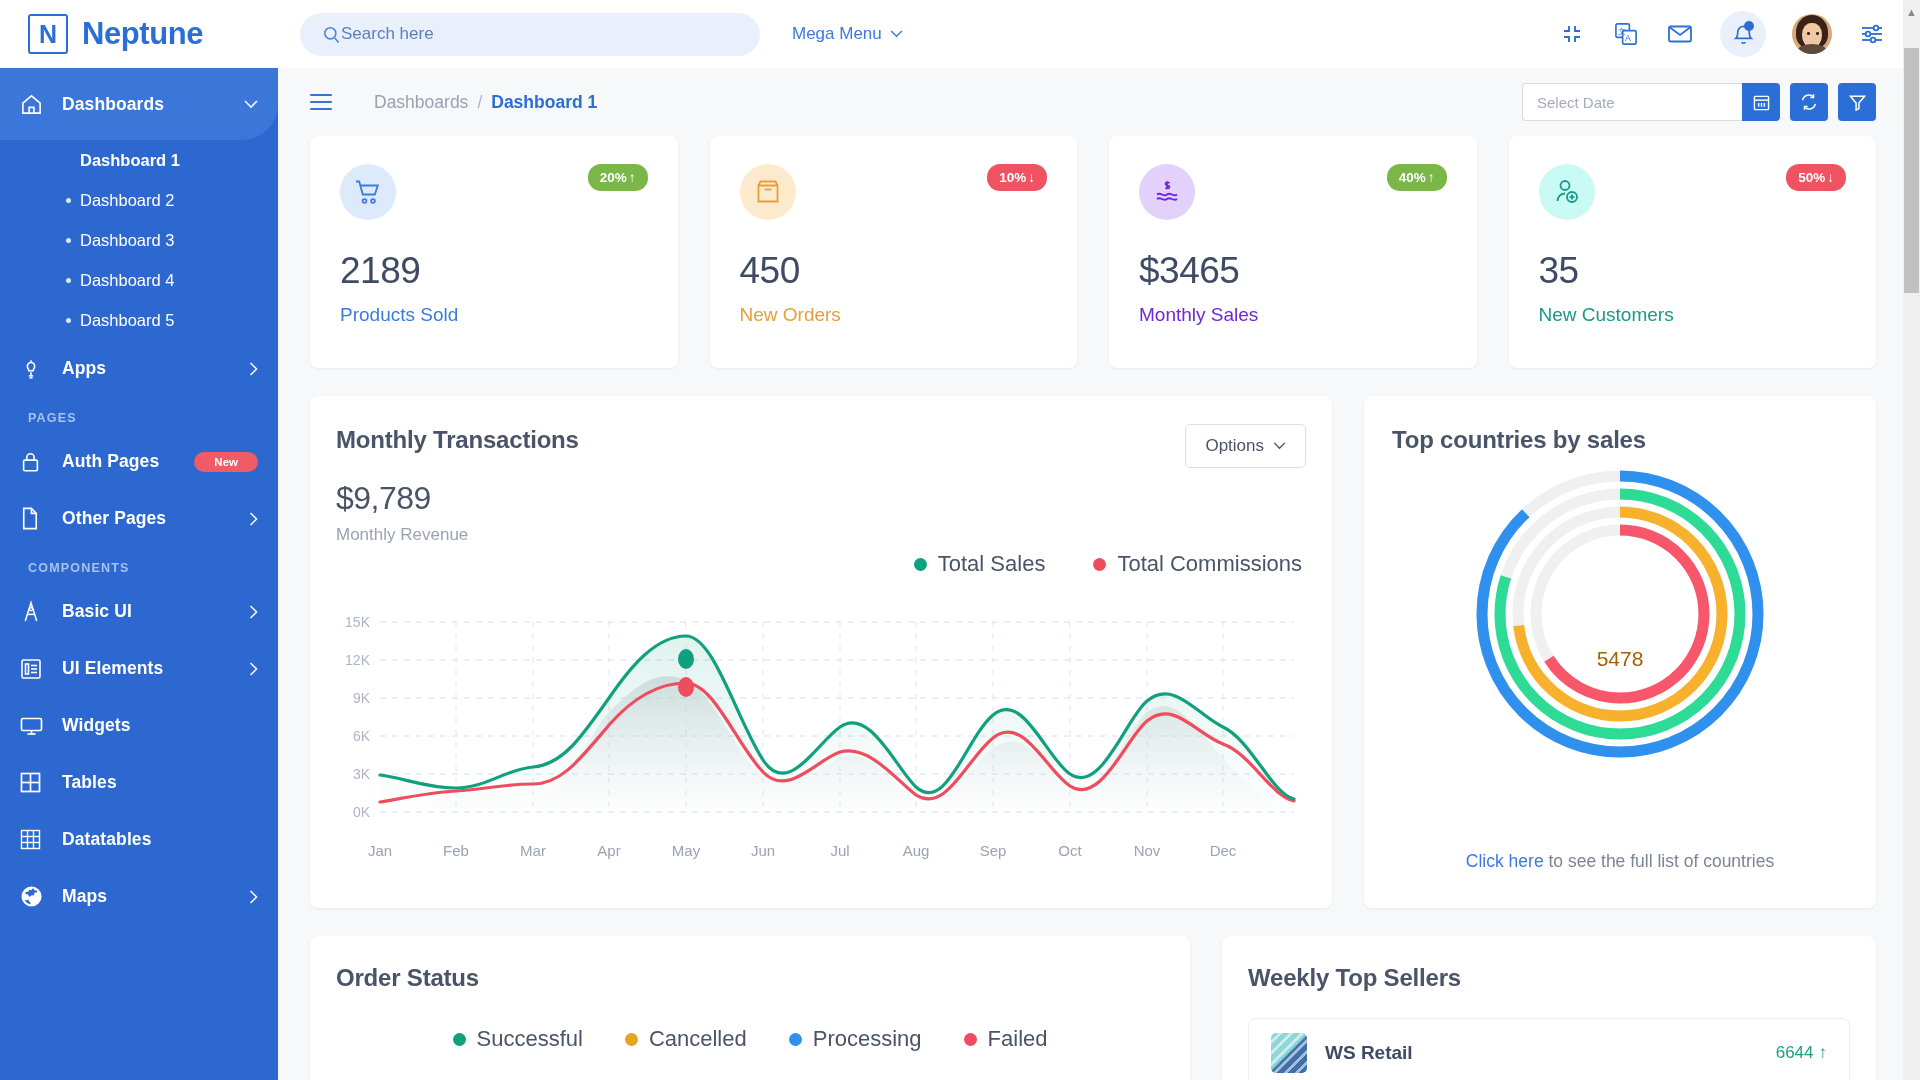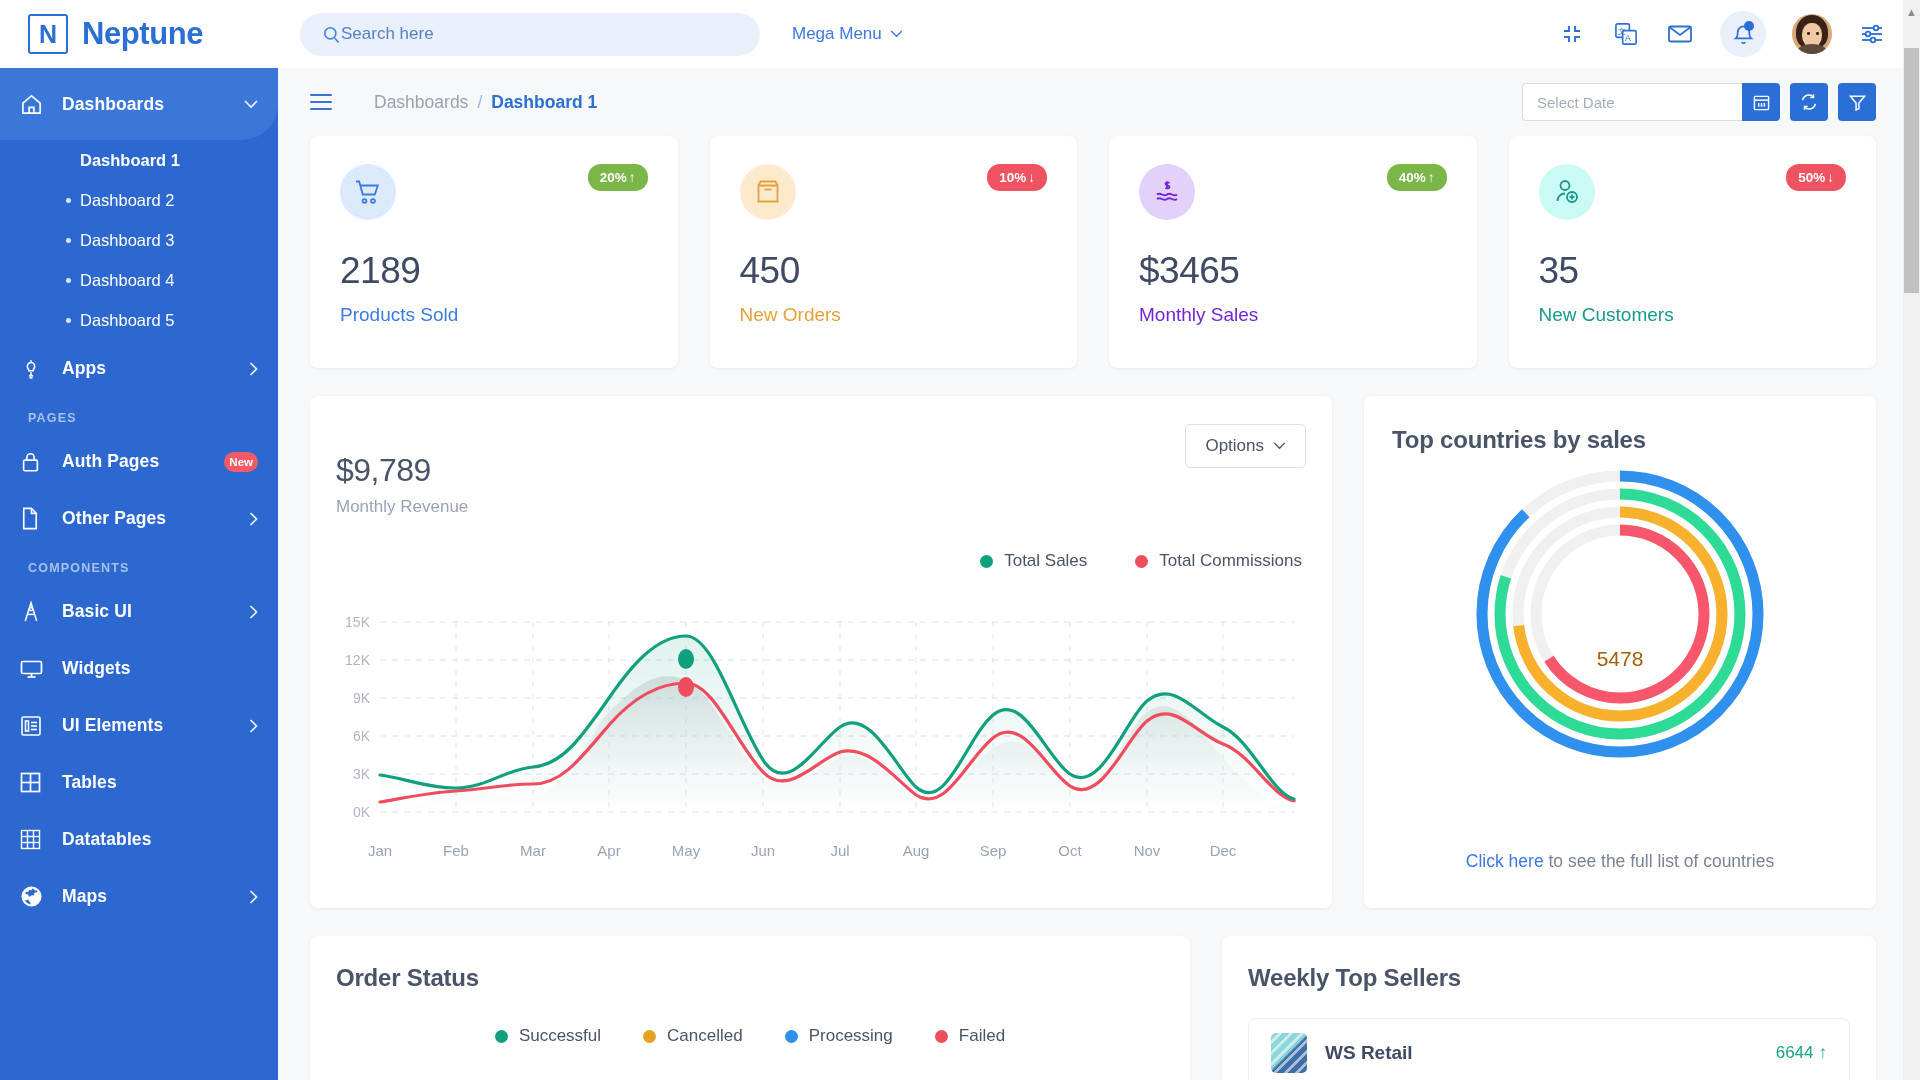--- a/index.html
+++ b/index.html
@@ -114,21 +114,21 @@
   }
   .side-item .lbl {
     font-size: 17.5px; font-weight: 600; margin-left: 12px;
     letter-spacing: 0.1px;
   }
   .side-item .arr { margin-left: auto; opacity: .92; display: flex; }
   .badge-new {
     margin-left: auto;
     background: #f05b66; color: #fff;
     font-size: 11.5px; font-weight: bold;
-    padding: 4px 5px; border-radius: 11px;
+    padding: 4px 20px; border-radius: 11px;
   }
   .sub-item {
     height: 40px; display: flex; align-items: center;
     padding-left: 66px; color: #ffffff; cursor: pointer;
     font-size: 16.5px;
   }
   .sub-item.active { font-weight: bold; padding-left: 80px; }
   .sub-dot {
     width: 5px; height: 5px; border-radius: 50%;
     background: #dce8fb; margin-right: 9px; flex: none;
@@ -212,21 +212,21 @@
   .options-btn {
     position: absolute; right: 26px; top: 28px;
     border: 1px solid #dbe0e8; border-radius: 5px;
     padding: 11px 19px; font-size: 17px; color: #4a5468;
     background: #fff; cursor: pointer;
     display: flex; align-items: center; gap: 9px;
   }
   .tx-rev { font-size: 32px; color: #4a5468; margin-top: 26px; letter-spacing: -0.5px; }
   .tx-sub { font-size: 17px; color: #9aa3b4; margin-top: 8px; }
   .legend { position: absolute; right: 30px; top: 155px; display: flex; gap: 48px; }
-  .lg { display: flex; align-items: center; gap: 11px; font-size: 17px; color: #4a5468; }
+  .lg { display: flex; align-items: center; gap: 11px; font-size: 22px; color: #4a5468; }
   .lg-dot { width: 13px; height: 13px; border-radius: 50%; }
 
   .countries-card { flex: 1; height: 512px; padding: 30px 28px; position: relative; }
   .donut-wrap { margin-top: 10px; display: flex; justify-content: center; }
   .donut-center {
     position: absolute; left: 0; right: 0; top: 232px;
     text-align: center; pointer-events: none;
   }
   .dc-total { font-size: 21px; color: #2f3545; }
   .dc-num { font-size: 21px; color: #a16207; margin-top: 19px; }
@@ -444,45 +444,45 @@
     <span class="lbl">Basic UI</span>
     <span class="arr">
       <svg width="9" height="14" viewBox="0 0 9 14" fill="none" stroke="#fff" stroke-width="1.6">
           <path d="M1.5 1l6 6-6 6"></path>
         </svg>
     </span>
   </div>
 
   <div class="side-item">
     <span class="ic">
-      <svg width="23" height="20" viewBox="0 0 23 20" fill="none" stroke="#fff" stroke-width="1.7">
-        <rect x="1.5" y="2.5" width="20" height="12" rx="1.4"></rect>
-          <line x1="7.5" y1="18" x2="15.5" y2="18"></line>
-          <line x1="11.5" y1="14.5" x2="11.5" y2="18"></line>
-      </svg>
-    </span>
-    <span class="lbl">Widgets</span>
-  </div>
-
-  <div class="side-item">
-    <span class="ic">
       <svg width="22" height="22" viewBox="0 0 22 22" fill="none" stroke="#fff" stroke-width="1.6">
         <rect x="2" y="2" width="18" height="18" rx="1.5"></rect>
           <rect x="5.5" y="6" width="3" height="10"></rect>
         <line x1="11" y1="7.5" x2="17" y2="7.5"></line>
           <line x1="11" y1="11" x2="17" y2="11"></line>
           <line x1="11" y1="14.5" x2="17" y2="14.5"></line>
       </svg>
     </span>
     <span class="lbl">UI Elements</span>
     <span class="arr">
       <svg width="9" height="14" viewBox="0 0 9 14" fill="none" stroke="#fff" stroke-width="1.6">
           <path d="M1.5 1l6 6-6 6"></path>
         </svg>
     </span>
+  </div>
+
+  <div class="side-item">
+    <span class="ic">
+      <svg width="23" height="20" viewBox="0 0 23 20" fill="none" stroke="#fff" stroke-width="1.7">
+        <rect x="1.5" y="2.5" width="20" height="12" rx="1.4"></rect>
+          <line x1="7.5" y1="18" x2="15.5" y2="18"></line>
+          <line x1="11.5" y1="14.5" x2="11.5" y2="18"></line>
+      </svg>
+    </span>
+    <span class="lbl">Widgets</span>
   </div>
 
   <div class="side-item">
     <span class="ic">
       <svg width="21" height="21" viewBox="0 0 21 21" fill="none" stroke="#fff" stroke-width="1.7">
         <rect x="1.5" y="1.5" width="18" height="18"></rect>
           <line x1="10.5" y1="1.5" x2="10.5" y2="19.5"></line>
           <line x1="1.5" y1="10.5" x2="19.5" y2="10.5"></line>
       </svg>
     </span>
@@ -632,20 +632,21 @@
           </div>
         </div>
         <div class="stat-num">35</div>
         <div class="stat-lbl" style="color:#18998c">New Customers</div>
       </div>
     </div>
 
     <div class="chart-row">
 
       <div class="card tx-card">
+        <div class="card-title">Monthly Transactions</div>
         <div class="options-btn">
           <span>Options</span>
           <span>
             <svg width="13" height="8" viewBox="0 0 14 9" fill="none" stroke="#4a5468" stroke-width="1.5">
                 <path d="M1 1l6 6 6-6"></path>
               </svg>
           </span>
         </div>
         <div class="tx-rev">$9,789</div>
         <div class="tx-sub">Monthly Revenue</div>

